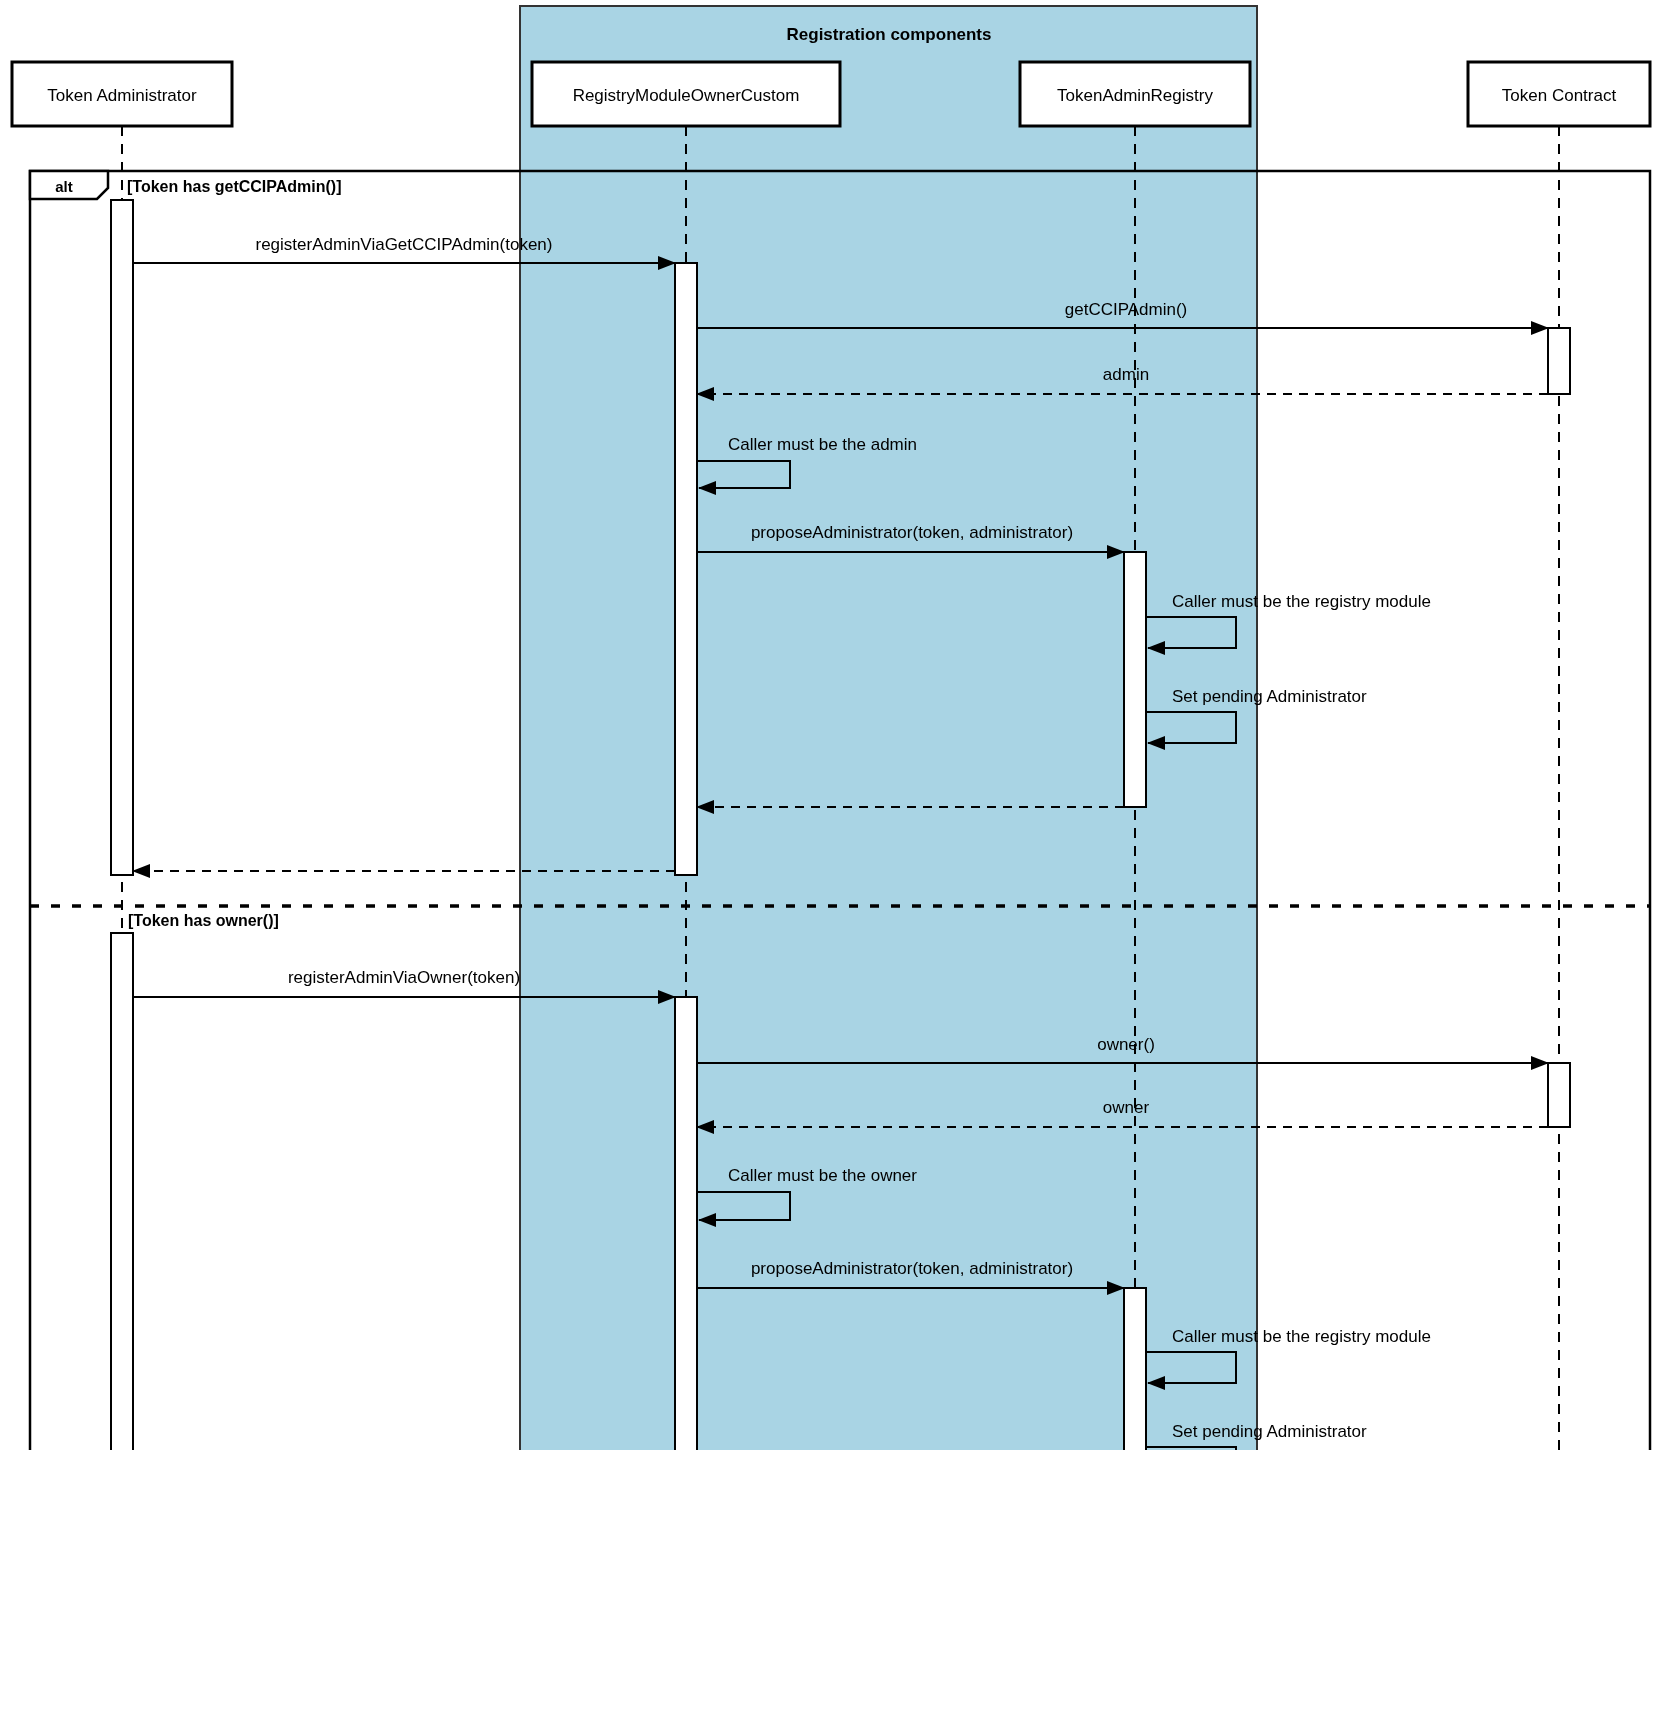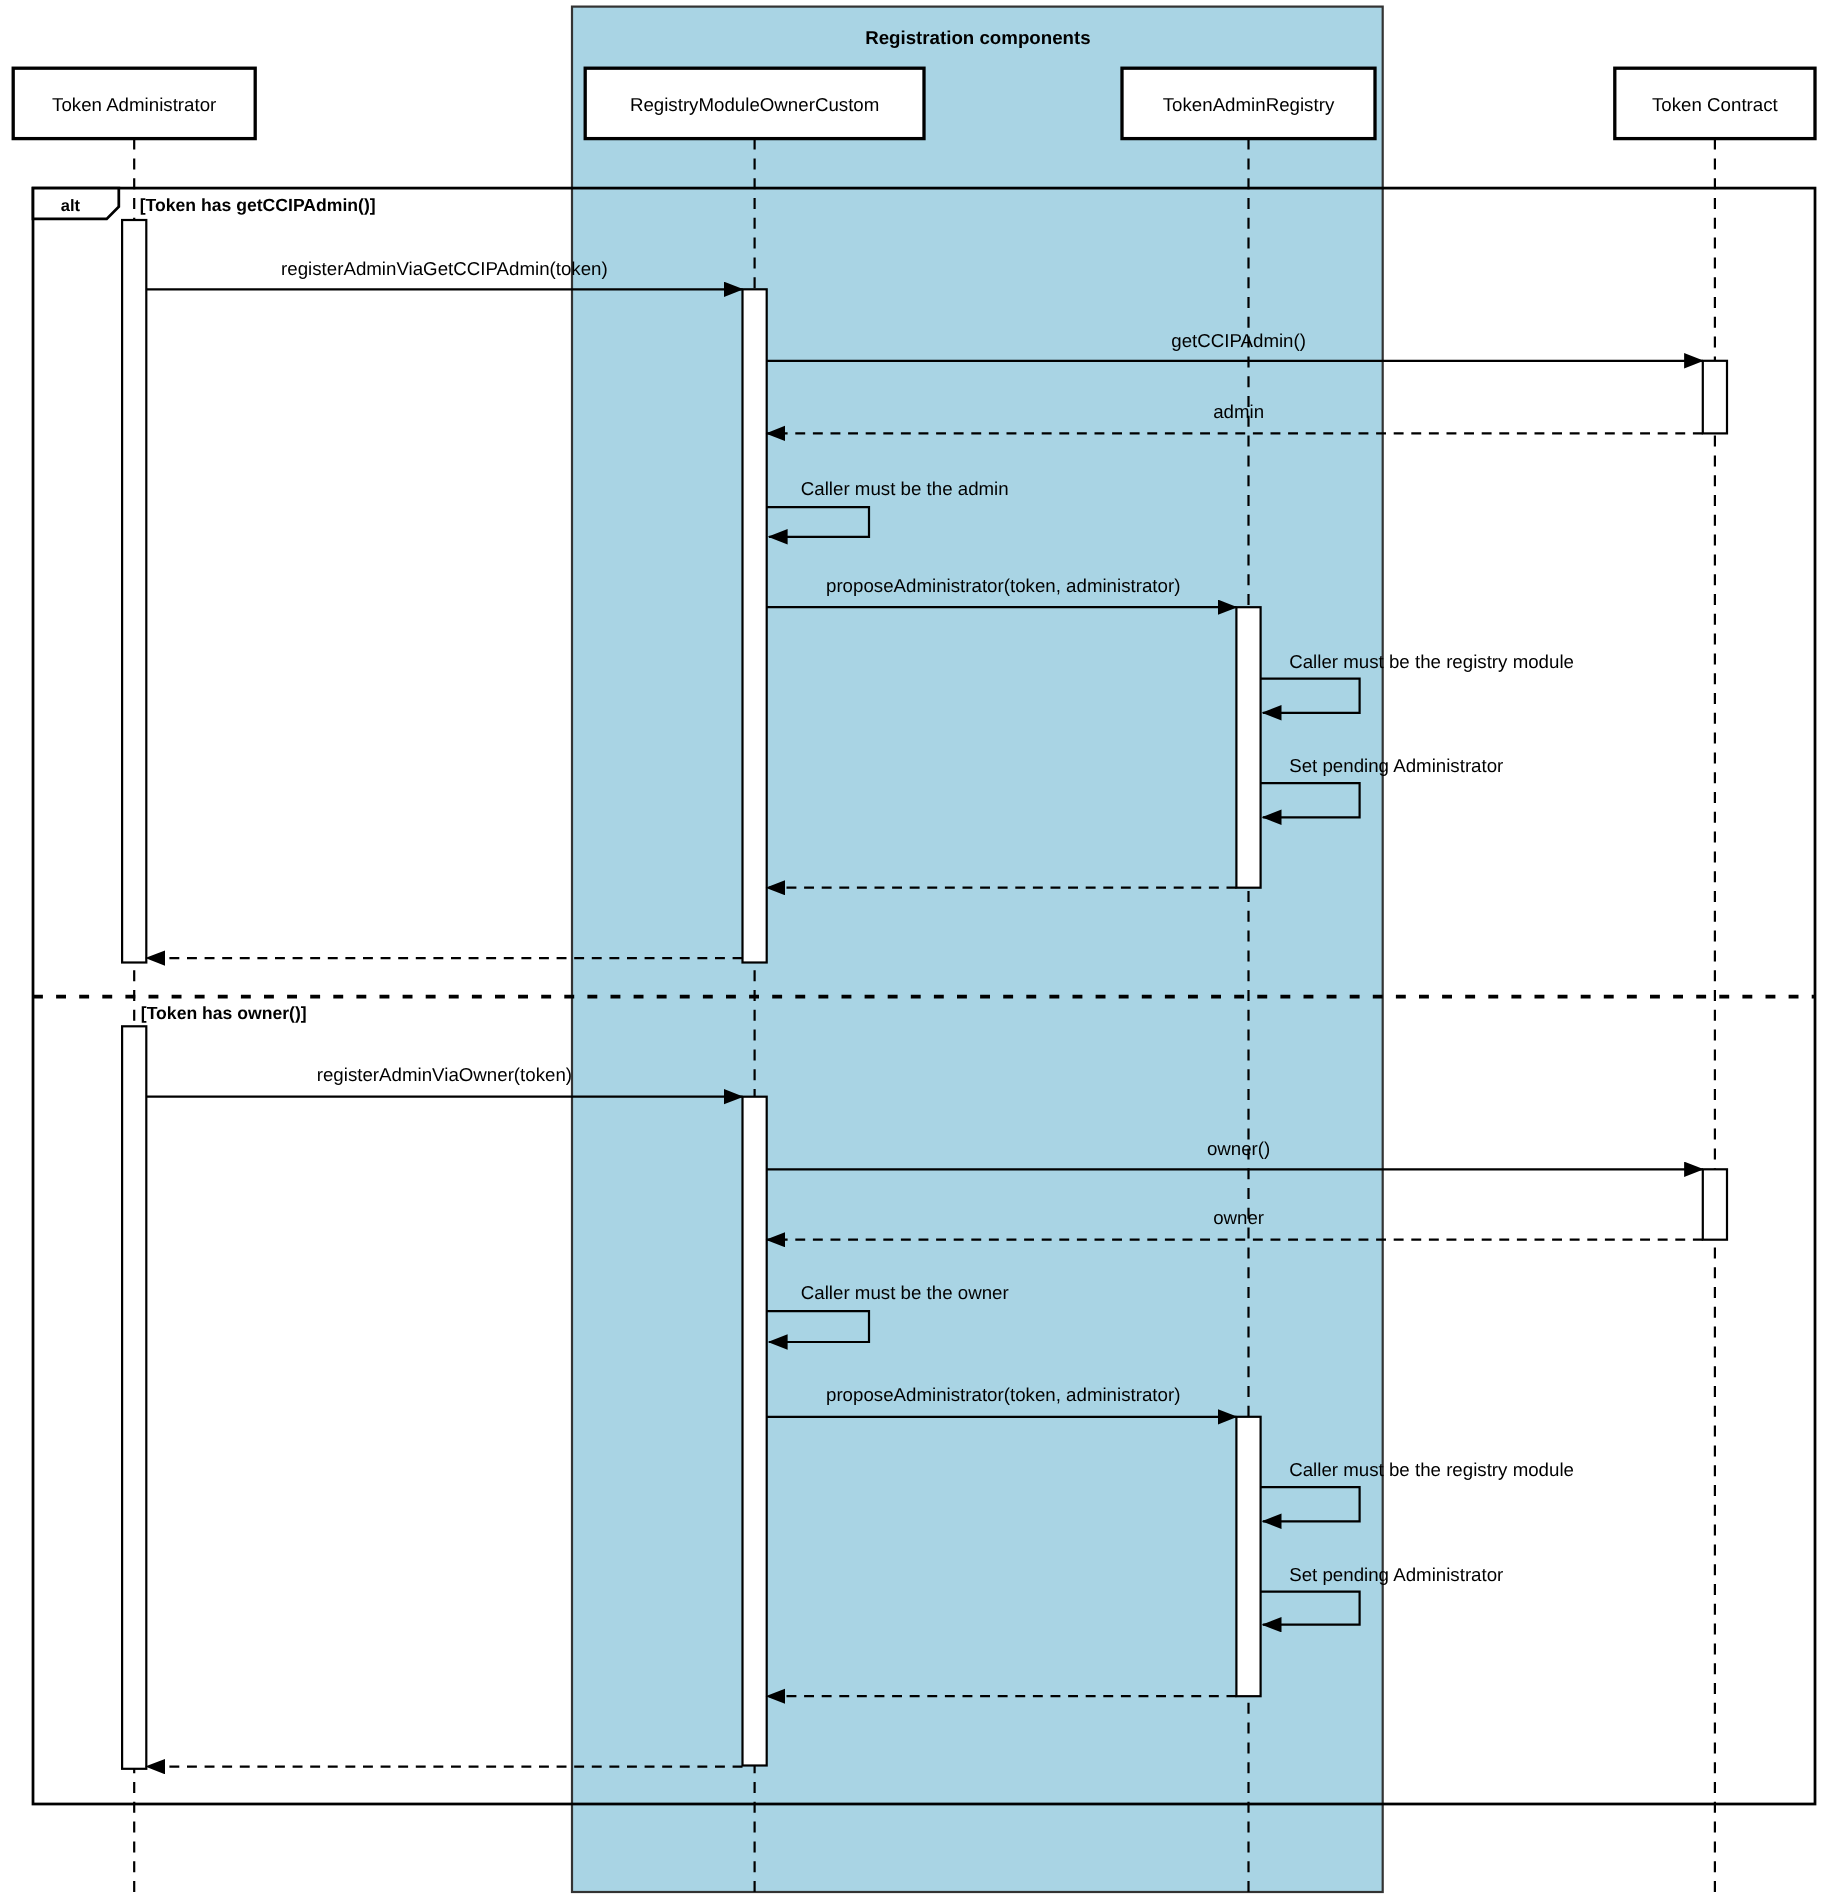--- a/index.html
+++ b/index.html
@@ -1,16 +1,16 @@
 <!DOCTYPE html>
 <html><head>
 <meta charset="utf-8">
 <style>
   html,body { margin:0; padding:0; background:#ffffff; }
-  .stage { position:relative; width:1662px; height:1730px; background:#ffffff; overflow:hidden; }
+  .stage { position:relative; width:1662px; height:1450px; background:#ffffff; overflow:hidden; }
   svg { display:block; }
   .t  { font-family:"Liberation Sans", sans-serif; font-size:17px; fill:#000; }
   .tb { font-family:"Liberation Sans", sans-serif; font-size:17px; font-weight:bold; fill:#000; }
   .tg { font-family:"Liberation Sans", sans-serif; font-size:16px; font-weight:bold; fill:#000; }
   .ta { font-family:"Liberation Sans", sans-serif; font-size:15px; font-weight:bold; fill:#000; }
   .mid { text-anchor:middle; }
   .pbox { fill:#ffffff; stroke:#000000; stroke-width:3; }
   .lifeline { stroke:#000000; stroke-width:2; stroke-dasharray:10 8; fill:none; }
   .activation { fill:#ffffff; stroke:#000000; stroke-width:2; }
   .frame { fill:none; stroke:#000000; stroke-width:2.5; }

